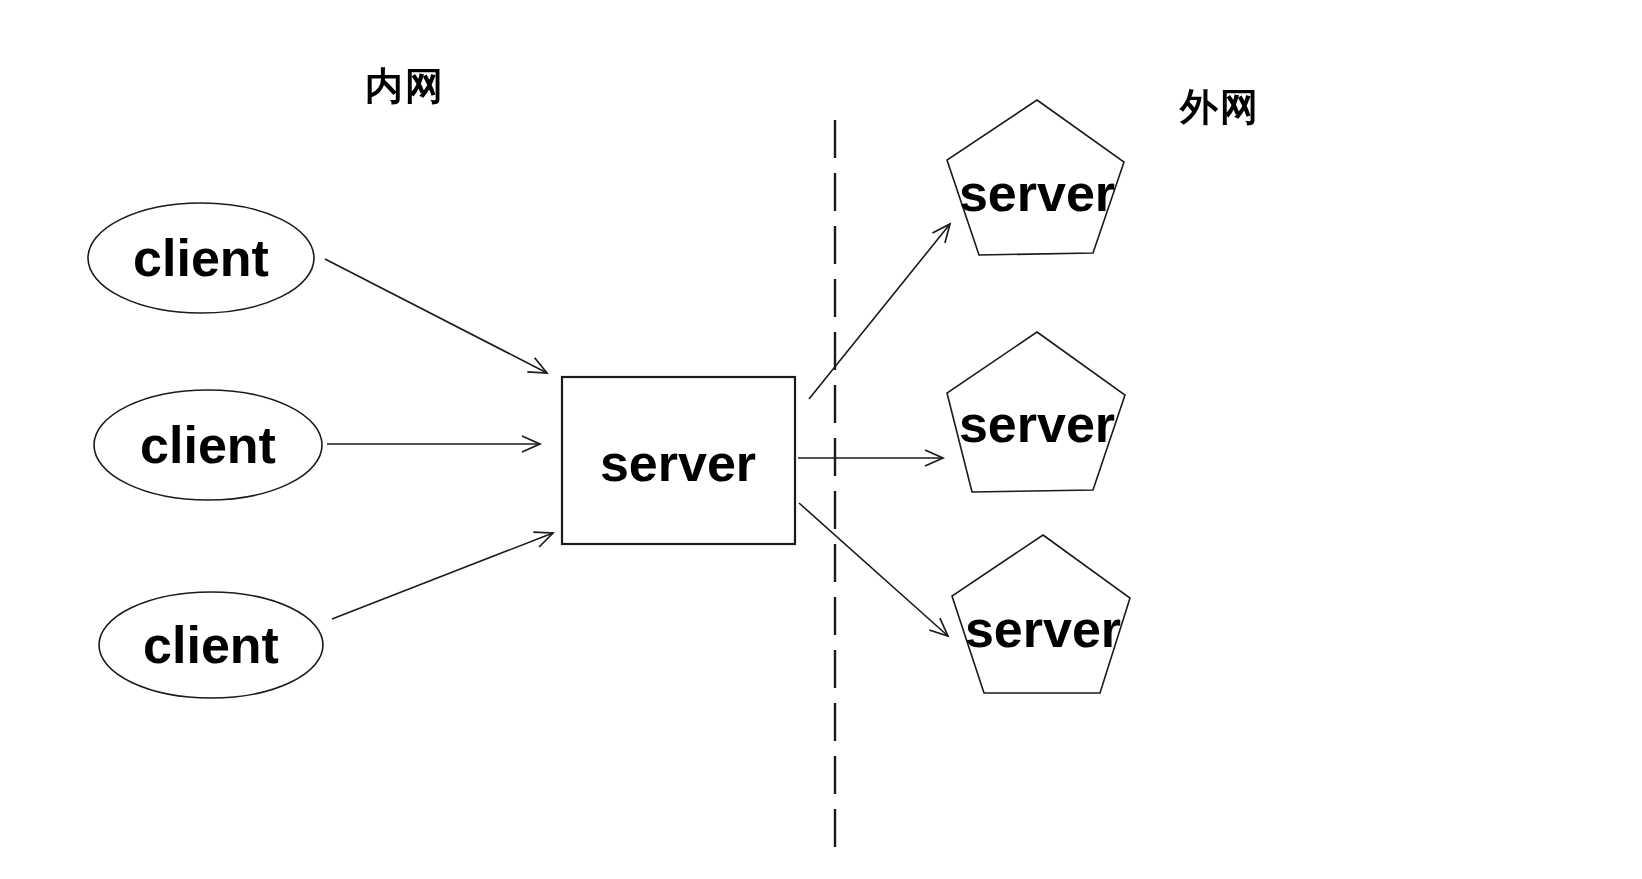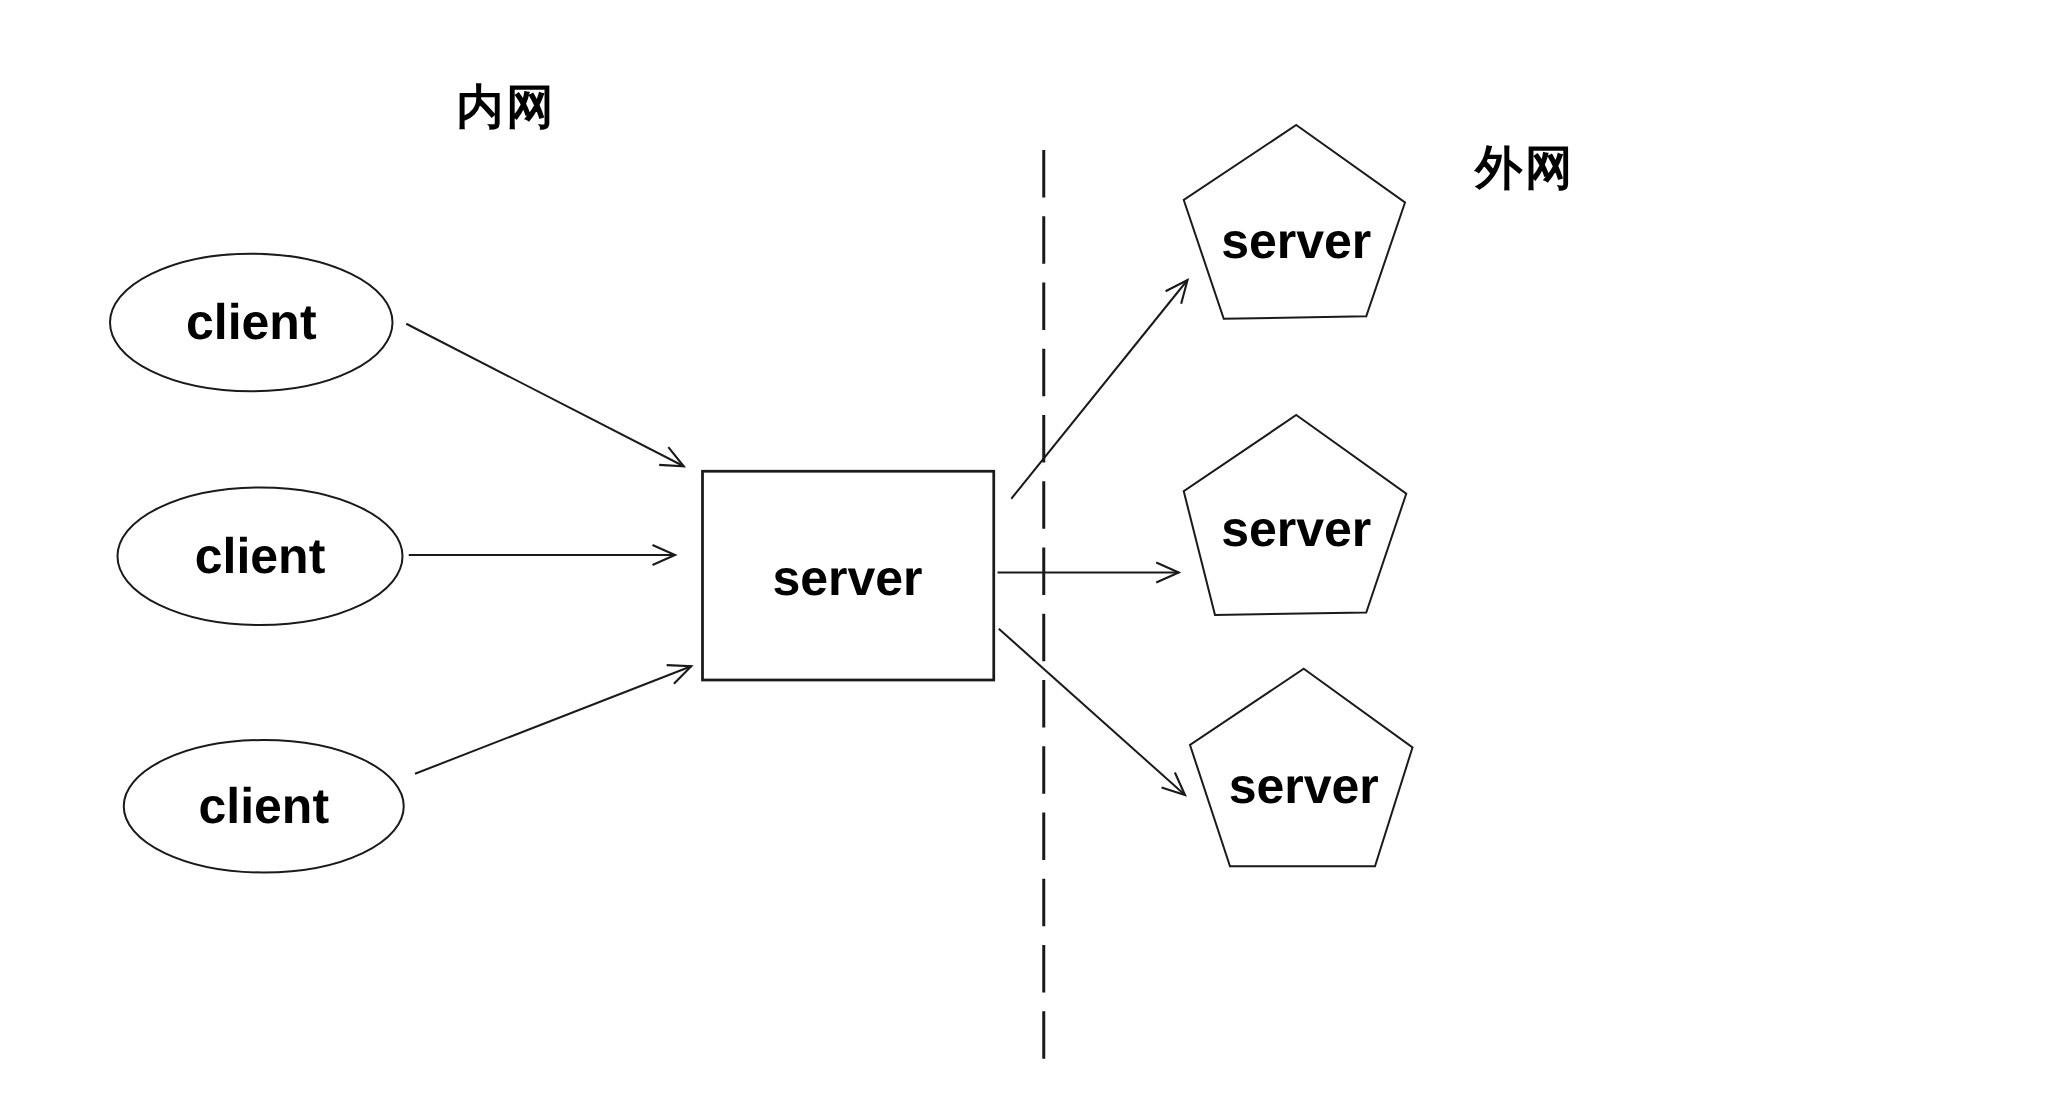--- a/index.html
+++ b/index.html
@@ -24,21 +24,21 @@
   .lbl {
     position: absolute;
     transform: translate(-50%, -50%);
     font-weight: bold;
     color: #000000;
     white-space: nowrap;
     line-height: 1;
     text-align: center;
   }
   .region-label { font-size: 38px; letter-spacing: 2px; }
-  .shape-label  { font-size: 40px; }
+  .shape-label  { font-size: 52px; }
 </style>
 </head>
 <body>
 
 <div class="stage">
 
   <svg width="1642" height="879" viewBox="0 0 1642 879">
     <defs>
       <marker id="arrowOpen" markerWidth="26" markerHeight="26" refX="21" refY="13" orient="auto" markerUnits="userSpaceOnUse">
         <path d="M 3 5 L 21 13 L 3 21" fill="none" stroke="#1a1a1a" stroke-width="1.7"></path>
@@ -60,21 +60,21 @@
     <line x1="325" y1="259" x2="547" y2="373" stroke="#1a1a1a" stroke-width="1.6" marker-end="url(#arrowOpen)"></line>
     <line x1="327" y1="444" x2="540" y2="444" stroke="#1a1a1a" stroke-width="1.6" marker-end="url(#arrowOpen)"></line>
     <line x1="332" y1="619" x2="553" y2="533" stroke="#1a1a1a" stroke-width="1.6" marker-end="url(#arrowOpen)"></line>
 
     <line x1="809" y1="399" x2="950" y2="224" stroke="#1a1a1a" stroke-width="1.6" marker-end="url(#arrowOpen)"></line>
     <line x1="798" y1="458" x2="943" y2="458" stroke="#1a1a1a" stroke-width="1.6" marker-end="url(#arrowOpen)"></line>
     <line x1="799" y1="503" x2="948" y2="636" stroke="#1a1a1a" stroke-width="1.6" marker-end="url(#arrowOpen)"></line>
   </svg>
 
   <div class="lbl region-label" style="left:405px; top:86px">内网</div>
-  <div class="lbl region-label" style="left:1220px; top:135px">外网</div>
+  <div class="lbl region-label" style="left:1220px; top:107px">外网</div>
 
   <div class="lbl shape-label" style="left:201px; top:258px">client</div>
   <div class="lbl shape-label" style="left:208px; top:445px">client</div>
   <div class="lbl shape-label" style="left:211px; top:645px">client</div>
 
   <div class="lbl shape-label" style="left:678px; top:463px">server</div>
 
   <div class="lbl shape-label" style="left:1037px; top:193px">server</div>
   <div class="lbl shape-label" style="left:1037px; top:424px">server</div>
   <div class="lbl shape-label" style="left:1043px; top:629px">server</div>

